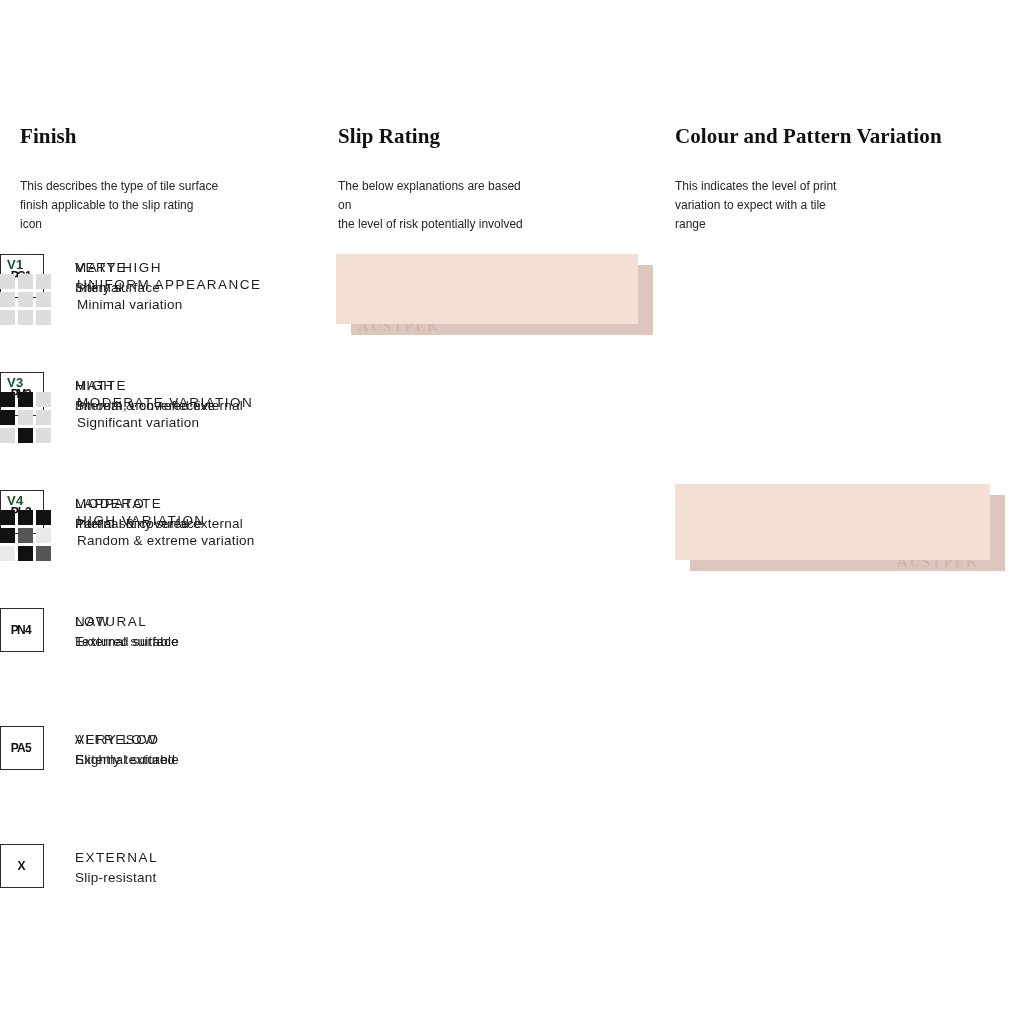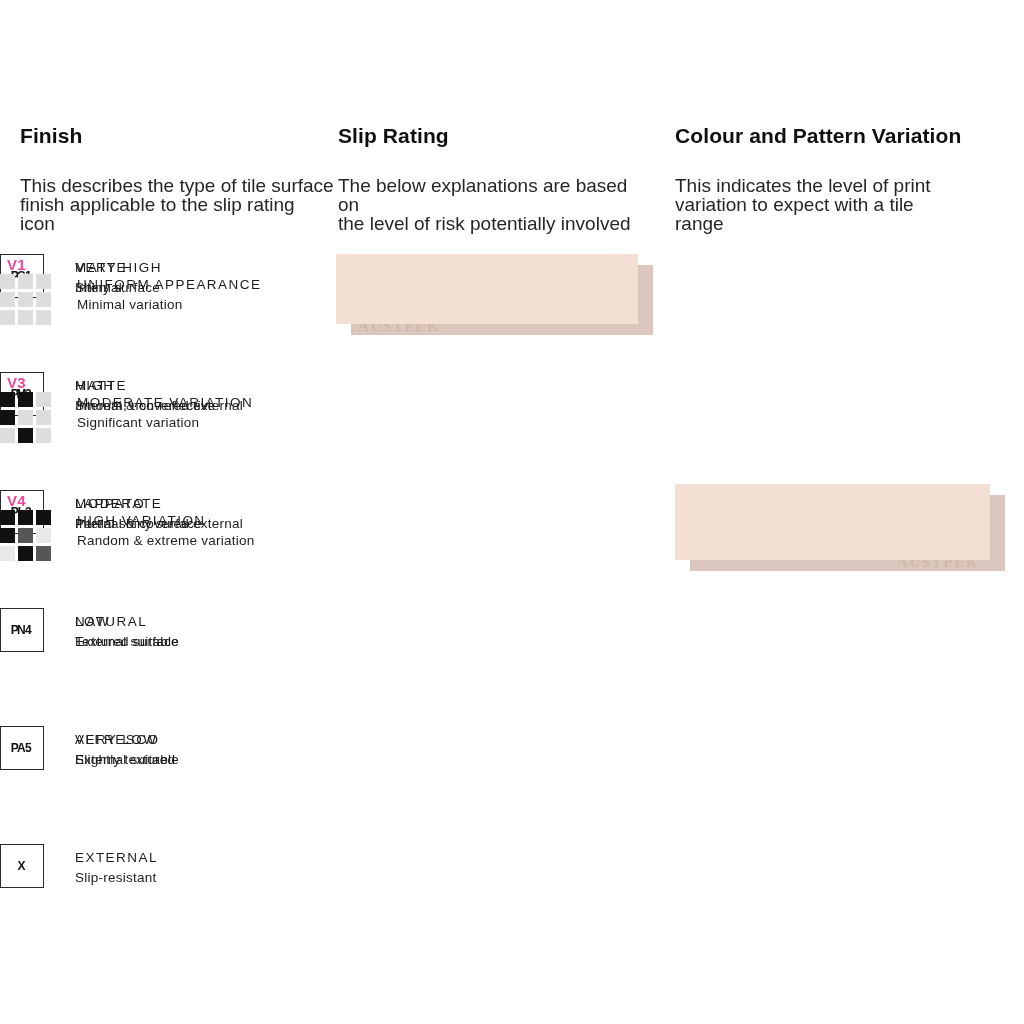--- a/index.html
+++ b/index.html
@@ -31,23 +31,24 @@
   .col-slip     { left: 338px; width: 336px; }
   .col-variation{ left: 675px; width: 349px; }
 
   .col-title {
     font-size: 21px;
     font-weight: bold;
     letter-spacing: .1px;
     color: #0f0f0f;
     margin: 0 0 28px 0;
     white-space: nowrap;
+    font-family: Liberation Serif, serif;
   }
   .col-desc {
-    font-size: 19px;
+    font-size: 12px;
     line-height: 19px;
     color: #262626;
     margin: 0;
     white-space: pre-line;
   }
 
   
   .rows {
     position: absolute;
     top: 254px;
@@ -98,24 +99,24 @@
     font-size: 13.5px;
     letter-spacing: .25px;
     color: #1d1d1d;
     line-height: 21px;
     white-space: nowrap;
   }
 
   
   .vwrap { flex: 0 0 auto; width: 52px; }
   .vcode {
-    font-size: 15px;
+    font-size: 13px;
     font-weight: bold;
     letter-spacing: .3px;
-    color: #ec4899;
+    color: #14532d;
     margin: 0 0 3px 7px;
     line-height: 13px;
   }
   .vgrid {
     width: 51px;
     height: 51px;
     display: grid;
     grid-template-columns: repeat(3, 15px);
     grid-template-rows: repeat(3, 15px);
     gap: 3px;

